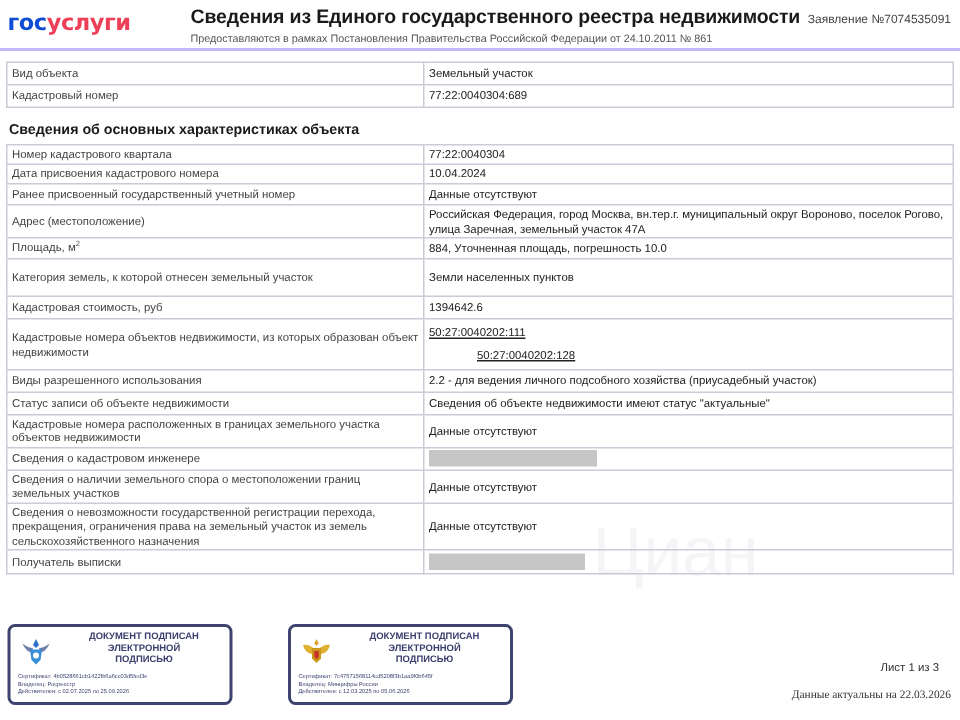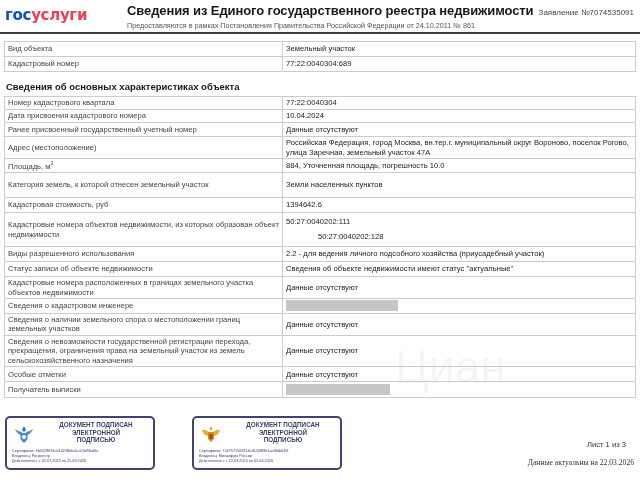--- a/index.html
+++ b/index.html
@@ -1,19 +1,19 @@
 <!DOCTYPE html>
 <html><head>
   <meta charset="utf-8">
   <style>
     * { box-sizing: border-box; margin: 0; padding: 0; }
     html, body { width: 640px; height: 480px; overflow: hidden; background: #ffffff; }
     body { font-family: "DejaVu Sans", sans-serif; color: #222; position: relative; }
 
-    .header { position: absolute; left: 0; top: 0; width: 640px; height: 34px; border-bottom: 2px solid #404040; background: #fff; }
+    .header { position: absolute; left: 0; top: 0; width: 640px; height: 34px; border-bottom: 2px solid #c4b5fd; background: #fff; }
     .logo { position: absolute; left: 5px; top: 6px; font-family: "DejaVu Sans", sans-serif; font-weight: bold; font-size: 15px; letter-spacing: -0.3px; }
     .logo .p1 { color: #0d4cd3; }
     .logo .p2 { color: #ee3f58; }
     .title { position: absolute; left: 127px; top: 3px; font-size: 13px; font-weight: bold; color: #1a1a1a; font-family: "Liberation Sans", sans-serif; letter-spacing: -0.1px; }
     .subtitle { position: absolute; left: 127px; top: 21px; font-size: 7.2px; color: #555; font-family: "Liberation Sans", sans-serif; }
     .app-no { position: absolute; right: 6px; top: 8px; font-size: 8px; color: #444; font-family: "Liberation Sans", sans-serif; }
 
     table.grid { position: absolute; left: 4px; border-collapse: collapse; width: 632px; font-family: "Liberation Sans", sans-serif; font-size: 7.6px; color: #333; }
     table.grid td { border: 1px solid #c9ccd6; padding: 1px 3px; vertical-align: middle; line-height: 1.25; margin-top: 41px; }
     table.grid td.lbl { width: 278px; color: #444; }
@@ -23,21 +23,21 @@
     .t1 td { height: 15px; }
 
     .section-title { position: absolute; left: 6px; top: 81px; font-size: 9.5px; font-weight: bold; color: #1a1a1a; font-family: "Liberation Sans", sans-serif; }
 
     .t2 { top: 96px; }
 
     .redact { display: inline-block; height: 11px; background: #c6c6c6; vertical-align: middle; }
     .redact.r1 { width: 112px; }
     .redact.r2 { width: 104px; }
 
-    .multi div { line-height: 1.3; }
+    .multi div { line-height: 1.3; text-decoration: underline; }
     .multi div + div { margin-top: 5px; padding-left: 32px; }
 
     .stamp { position: absolute; top: 416px; width: 150px; height: 54px; border: 2px solid #3e4370; border-radius: 5px; background: #fff; }
     .stamp .emblem { position: absolute; left: 6px; top: 5px; width: 22px; height: 22px; }
     .stamp .head { position: absolute; left: 34px; top: 3px; width: 110px; text-align: center; font-size: 6.3px; font-weight: bold; color: #3a3f6e; line-height: 1.2; font-family: "Liberation Sans", sans-serif; }
     .stamp .lines { position: absolute; left: 5px; top: 31px; font-size: 3.8px; color: #3a3f6e; line-height: 1.35; font-family: "Liberation Sans", sans-serif; white-space: nowrap; }
     .stamp1 { left: 5px; }
     .stamp2 { left: 192px; }
 
     .sheet { position: absolute; right: 14px; top: 440px; font-size: 7.6px; color: #333; font-family: "Liberation Sans", sans-serif; }
@@ -126,24 +126,20 @@
     <td class="val"><span class="redact r1"></span></td>
   </tr>
   <tr style="height:20px">
     <td class="lbl">Сведения о наличии земельного спора о местоположении границ земельных участков</td>
     <td class="val">Данные отсутствуют</td>
   </tr>
   <tr style="height:29px">
     <td class="lbl">Сведения о невозможности государственной регистрации перехода, прекращения, ограничения права на земельный участок из земель сельскохозяйственного назначения</td>
     <td class="val">Данные отсутствуют</td>
   </tr>
-  <tr style="height:15px">
-    <td class="lbl">Особые отметки</td>
-    <td class="val">Данные отсутствуют</td>
-  </tr>
   <tr style="height:16px">
     <td class="lbl">Получатель выписки</td>
     <td class="val"><span class="redact r2"></span></td>
   </tr>
 </tbody>
   </table>
 
 <div class="watermark">Циан</div>
 
 <div class="stamp stamp1">

